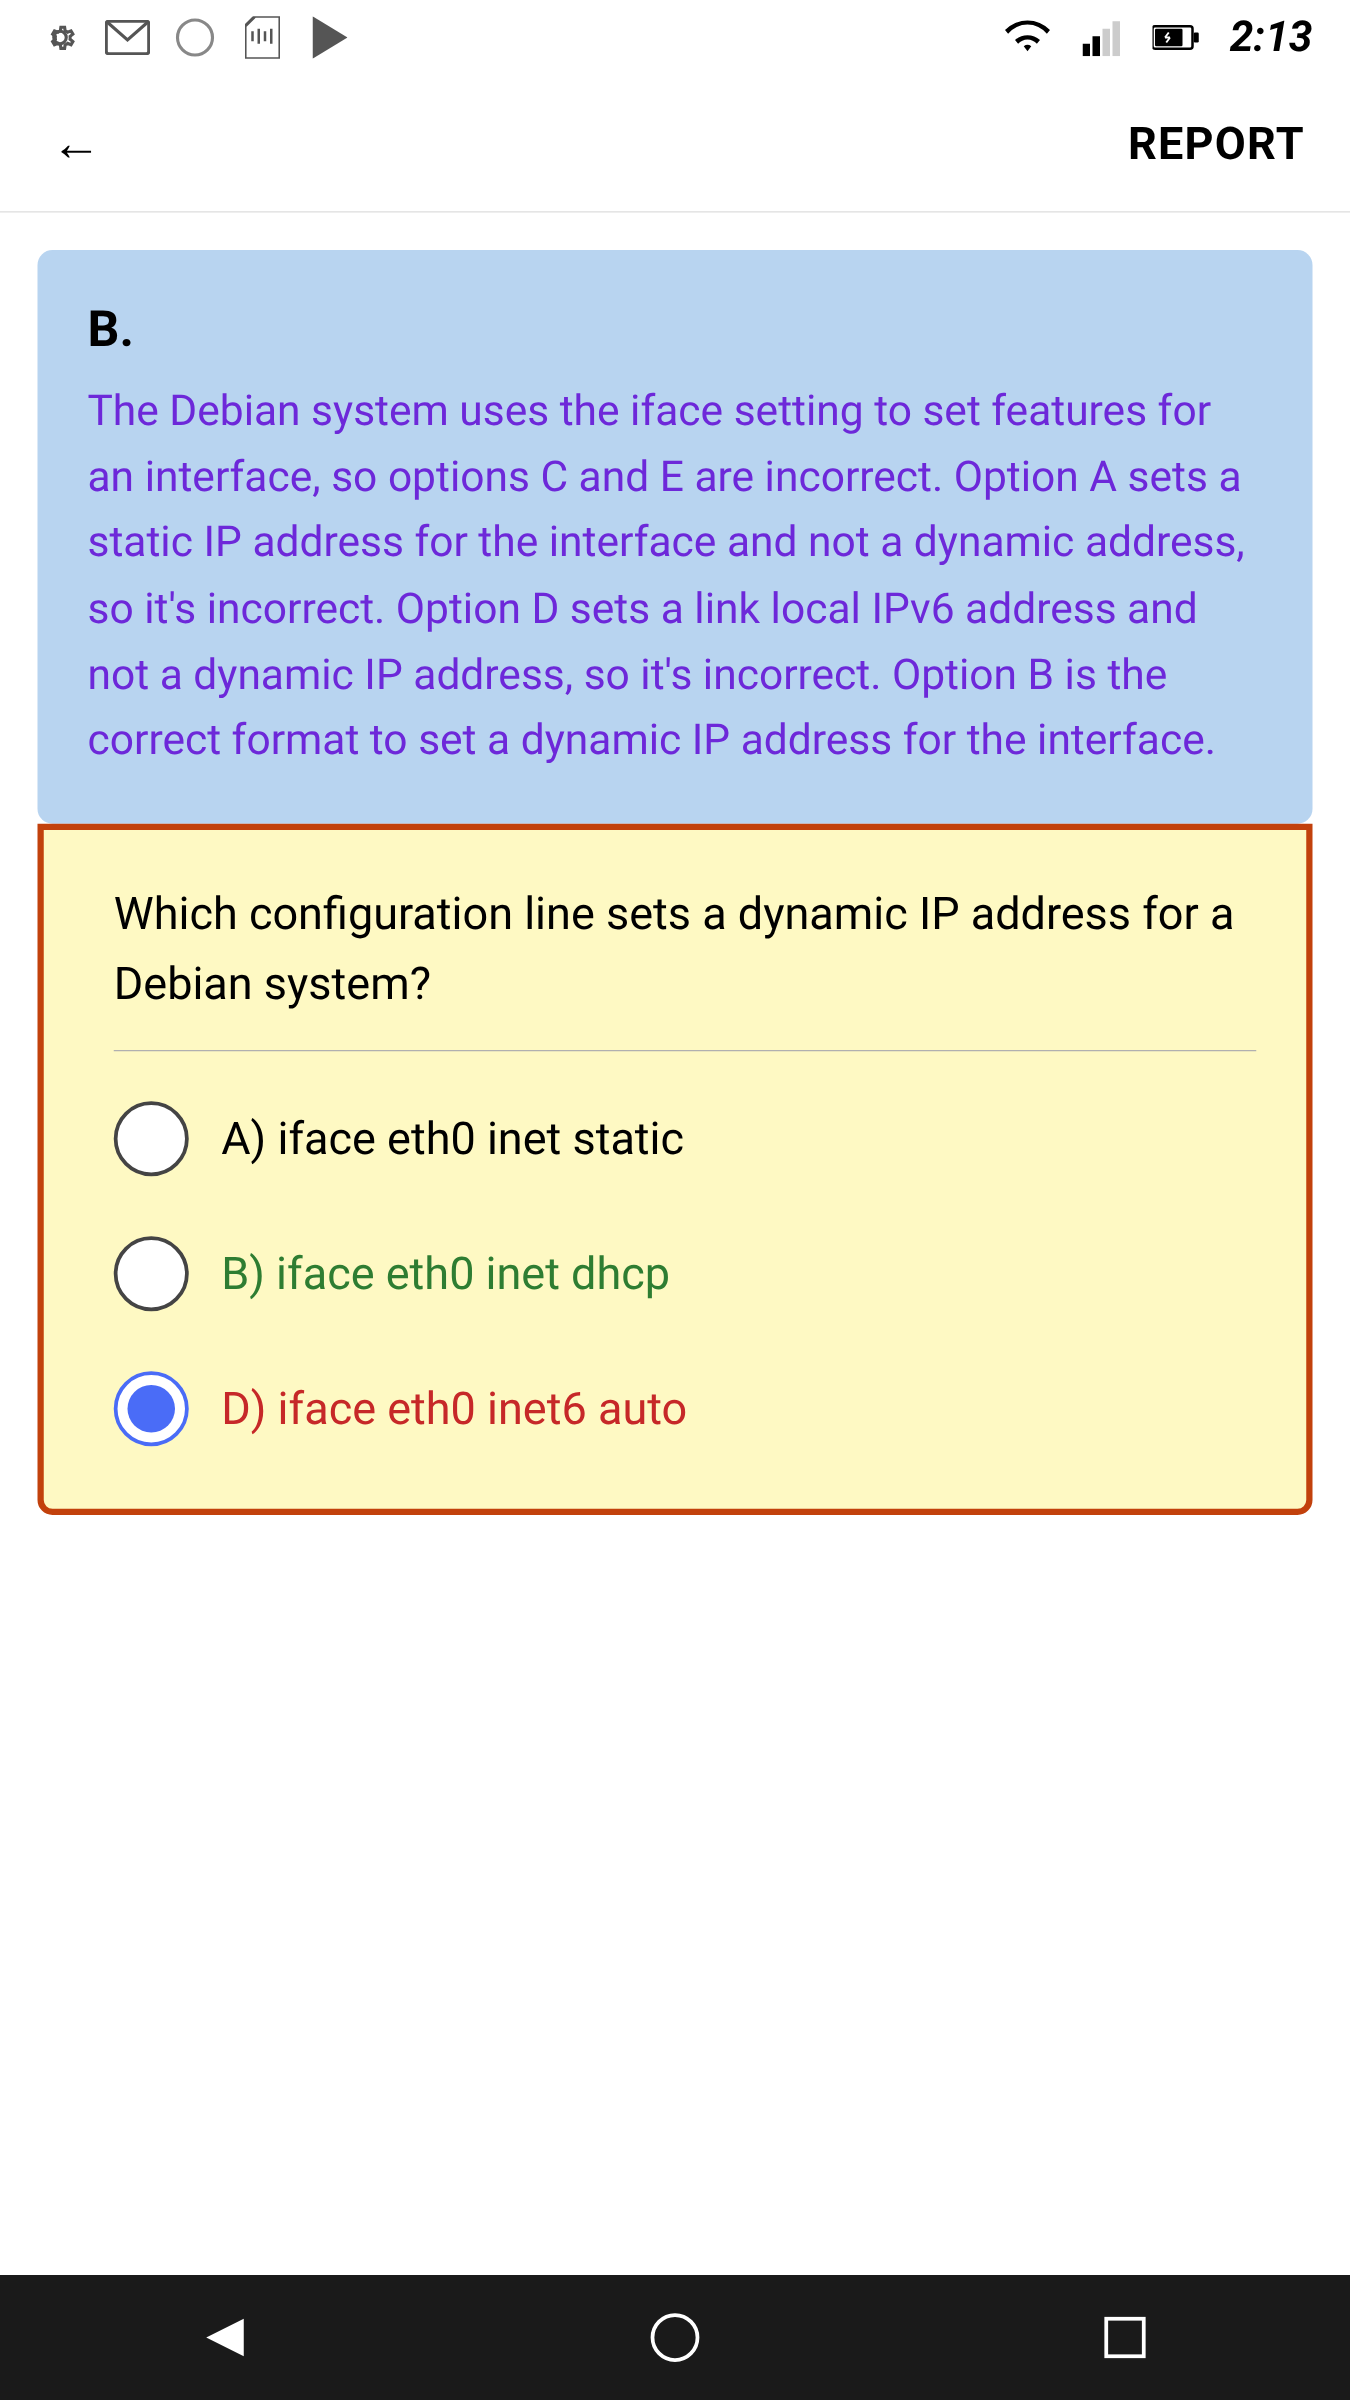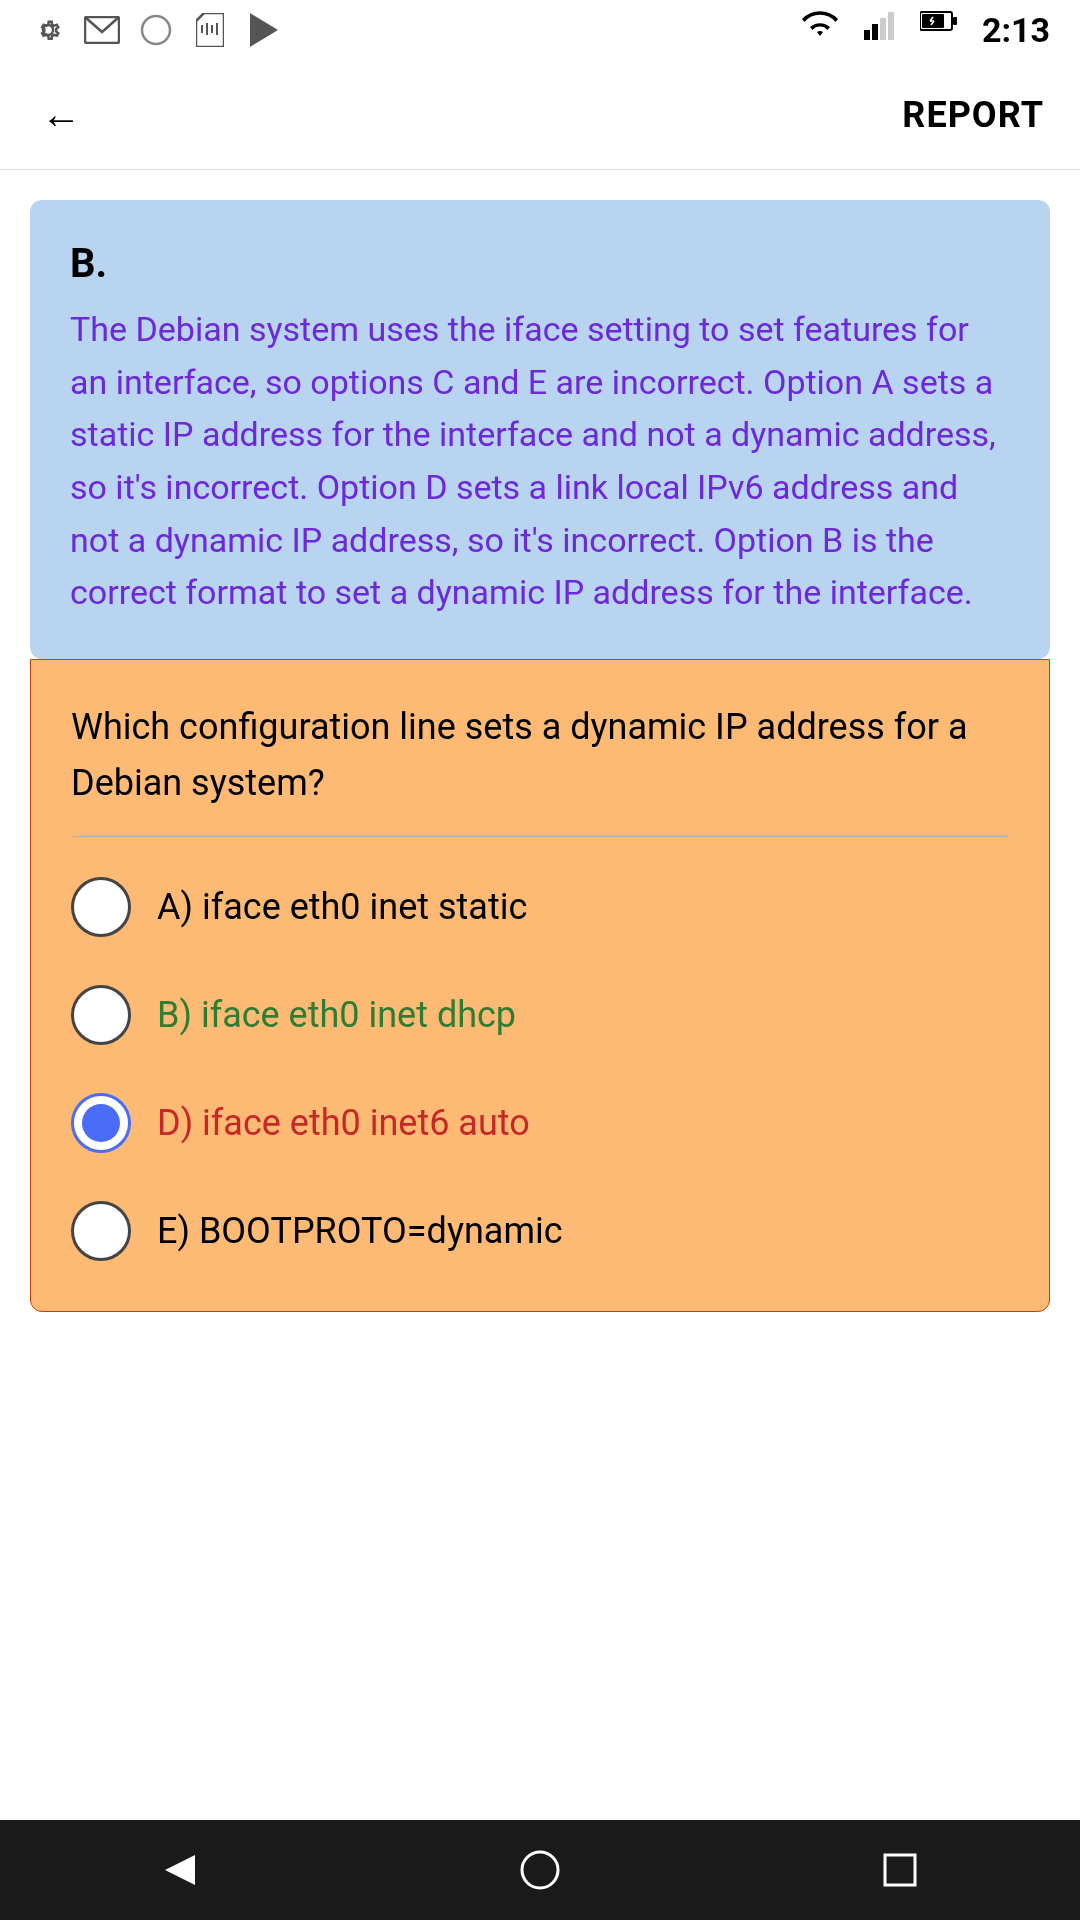--- a/index.html
+++ b/index.html
@@ -34,23 +34,25 @@
     .status-icon {
       width: 36px;
       height: 36px;
       display: flex;
       align-items: center;
       justify-content: center;
     }
 
     .status-bar-right {
       display: flex;
+      align-items: center;
       gap: 24px;
       font-size: 32px;
       font-weight: bold;
+      font-style: italic;
     }
 
     
     .app-bar {
       width: 100%;
       height: 110px;
       background: #ffffff;
       display: flex;
       align-items: center;
       justify-content: space-between;
@@ -110,24 +112,24 @@
     }
 
     .explanation-text {
       font-size: 34px;
       color: #6d28d9;
       line-height: 1.55;
     }
 
     
     .question-card {
-      background: #fdba74;
-      border: 1px solid #c2410c;
+      background: #fef9c3;
+      border: 5px solid #c2410c;
       border-radius: 0 0 12px 12px;
-      padding: 40px 40px 50px 40px;
+      padding: 40px 40px 50px 56px;
     }
 
     .question-text {
       font-size: 36px;
       color: #000000;
       line-height: 1.55;
       margin-bottom: 24px;
     }
 
     .question-divider {
@@ -311,24 +313,20 @@
     </div>
 
 
     <div class="option-item">
       <div class="radio-outer selected">
         <div class="radio-inner"></div>
       </div>
       <span class="option-label selected-wrong">D) iface eth0 inet6 auto</span>
     </div>
 
-    <div class="option-item">
-      <div class="radio-outer"></div>
-      <span class="option-label">E) BOOTPROTO=dynamic</span>
-    </div>
 
   </div>
 </div>
 
 <div class="bottom-nav">
   <div class="nav-btn">
     <svg width="42" height="42" viewBox="0 0 42 42">
       <polygon points="36,6 6,21 36,36" fill="#ffffff"></polygon>
     </svg>
   </div>

